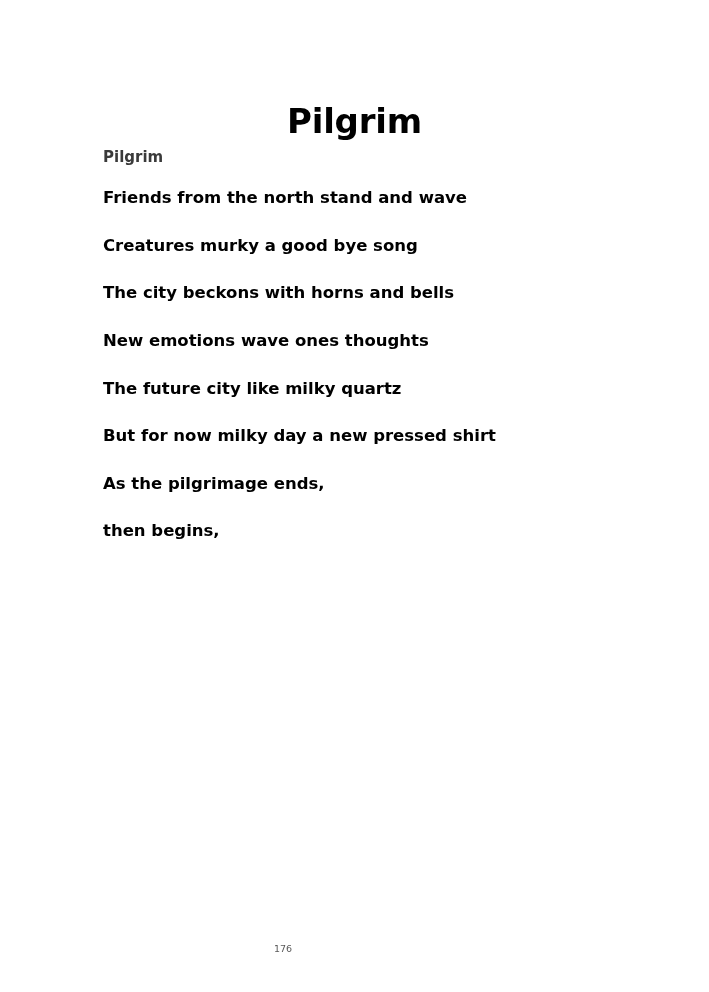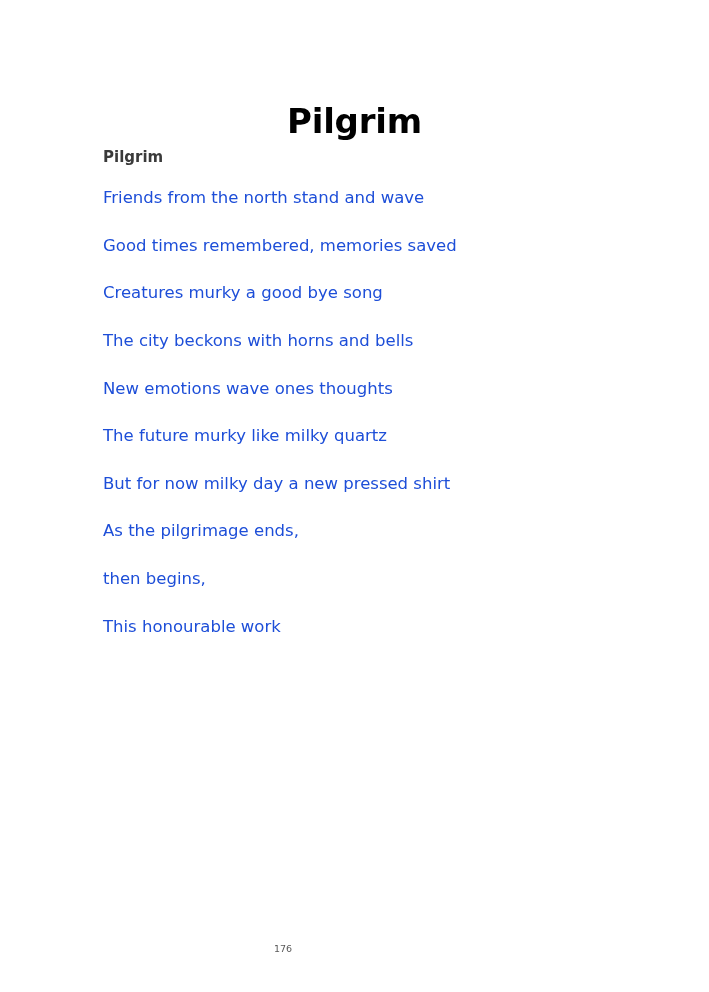--- a/index.html
+++ b/index.html
@@ -39,22 +39,22 @@
   }
   .poem-subtitle {
     font-size: 15px;
     font-weight: bold;
     color: #3a3a3a;
     margin: 0 0 22px 0;
     line-height: 1.2;
   }
   .poem-line {
     font-size: 16.5px;
-    font-weight: normal;
-    color: #1d4ed8;
+    font-weight: bold;
+    color: #000000;
     line-height: 1.25;
     margin: 0 0 27px 0;
     white-space: pre-wrap;
   }
   .poem-line:last-child {
     margin-bottom: 0;
   }
   .page-number {
     position: absolute;
     top: 943px;
@@ -68,26 +68,24 @@
 </head>
 <body>
 
 <div class="page">
 
   <h1 class="page-title">Pilgrim</h1>
 
   <div class="poem">
     <p class="poem-subtitle">Pilgrim</p>
     <p class="poem-line">Friends from the north stand and wave</p>
-    <p class="poem-line">Good times remembered, memories saved</p>
     <p class="poem-line">Creatures murky a good bye song</p>
     <p class="poem-line">The city beckons with horns and bells</p>
     <p class="poem-line">New emotions wave ones thoughts</p>
-    <p class="poem-line">The future murky like milky quartz</p>
+    <p class="poem-line">The future city like milky quartz</p>
     <p class="poem-line">But for now milky day a new pressed shirt</p>
     <p class="poem-line">As the pilgrimage ends,</p>
     <p class="poem-line">then begins,</p>
-    <p class="poem-line">This honourable work</p>
   </div>
 
   <div class="page-number">176</div>
 
 </div>
 
 </body></html>

